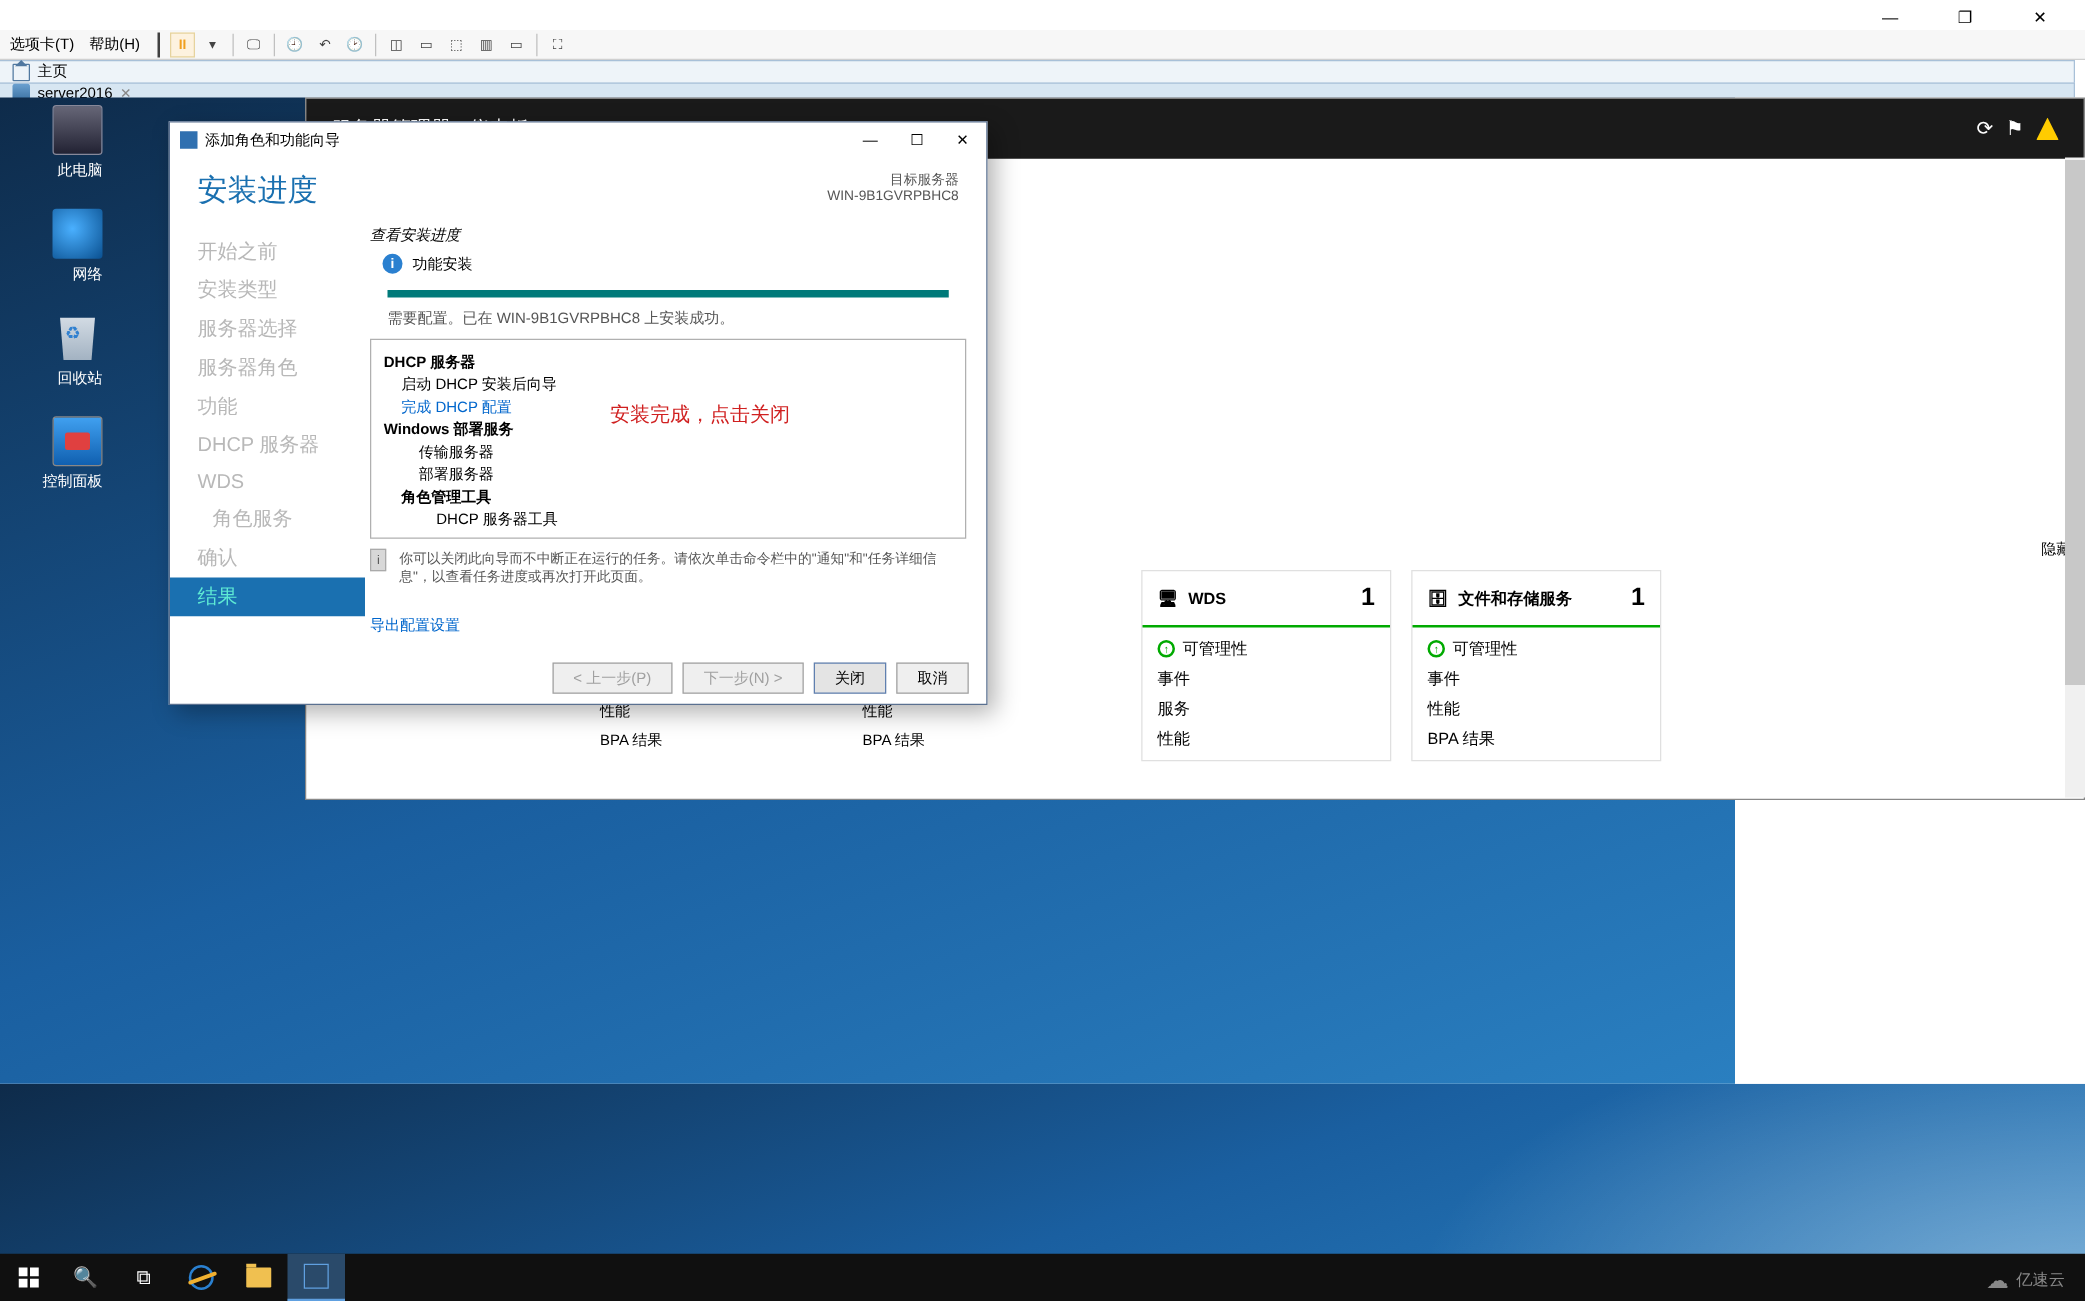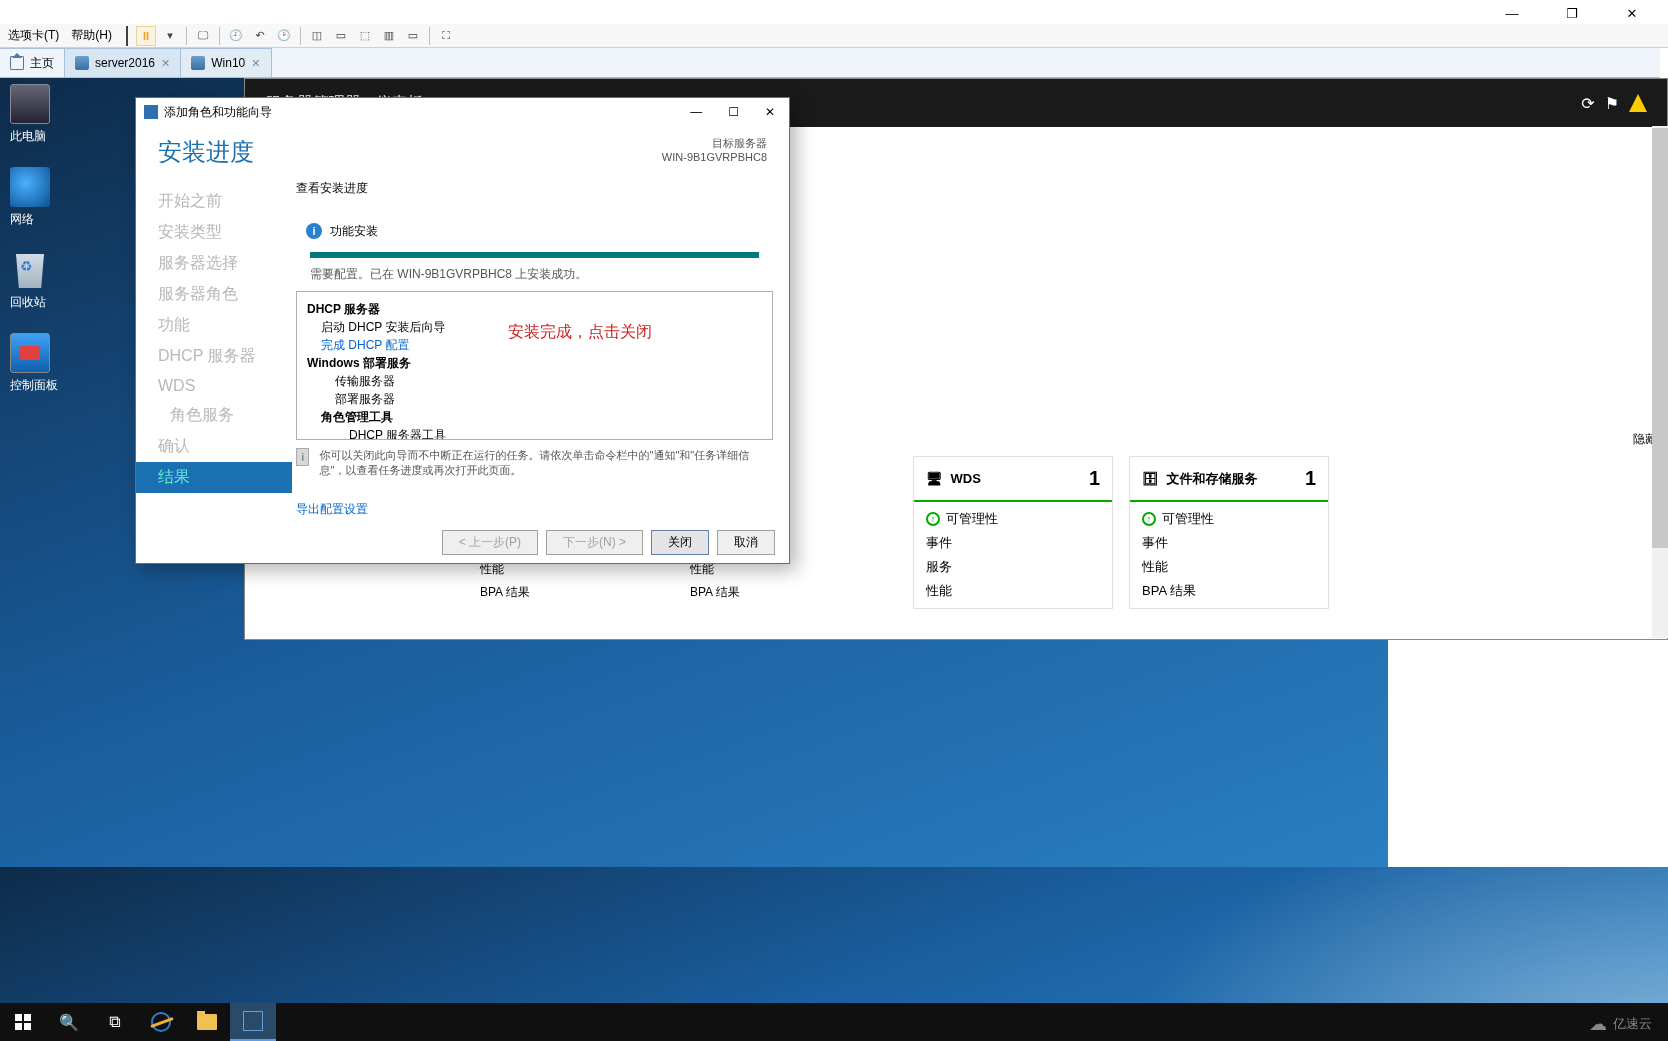--- a/index.html
+++ b/index.html
@@ -11,39 +11,39 @@
 
 
 .menu-bar { position: absolute; top: 24px; left: 0; right: 0; height: 24px; background: #f7f7f7; border-bottom: 1px solid #d0d0d0; display: flex; align-items: center; font-size: 12px; padding-left: 2px; }
 .menu-bar .mi { padding: 0 6px; cursor: pointer; }
 .toolbar { display: flex; align-items: center; margin-left: 8px; gap: 4px; border-left: 2px solid #404040; padding-left: 8px; }
 .toolbar .tb { width: 20px; height: 20px; display: inline-flex; align-items: center; justify-content: center; border: 1px solid transparent; font-size: 11px; color: #444;}
 .toolbar .tb.pause { color: #f0a020; background:#fdf2df; border:1px solid #e6d39e; font-weight:bold; }
 .toolbar .sep { width: 1px; height: 18px; background: #c0c0c0; margin: 0 2px; }
 
 
-.vm-tabs { position: absolute; top: 48px; left: 0; right: 8px; height: 30px; background: #eef4f9; border-bottom: 1px solid #a8c0d8; display: flex; align-items: stretch; }
+.vm-tabs { position: absolute; top: 48px; left: 0; right: 8px; height: 30px; background: #eef4f9; border-bottom: 1px solid #a8c0d8; display: flex; align-items: stretch; flex-direction: column; }
 .vm-tab { display: flex; align-items: center; padding: 0 10px; border-right: 1px solid #a8c0d8; font-size: 12px; gap: 6px; background: #e2ecf5; cursor: pointer; border-top:1px solid #a8c0d8;}
 .vm-tab.home { background: #eef4f9; }
 .vm-tab.active { background: #d7e6f2; }
 .vm-tab .close { color: #888; font-size: 11px; }
 .vm-tab .ico { width: 14px; height: 14px; display: inline-block; }
 .ico-home { border: 1px solid #5078a0; border-radius: 1px; position: relative; }
 .ico-home::before { content:""; position:absolute; top:-4px; left:1px; width:0; height:0; border-left:5px solid transparent; border-right:5px solid transparent; border-bottom:5px solid #5078a0;}
 .ico-vm { background: linear-gradient(#6aa0d0,#3a70a0); border-radius:2px; }
 
 
 .desktop { position: absolute; top: 78px; left: 0; right: 280px; bottom: 174px; background: linear-gradient(160deg,#0e2b4a 0%, #1a5fa0 55%, #2a7fc0 100%); }
 .desktop-right-white { position:absolute; top:78px; right:0; width:280px; bottom:174px; background:#fff;}
 .desktop-lower { position:absolute; left:0; right:0; bottom:0; height:174px; background: linear-gradient(160deg,#0e2b4a 0%, #1a5fa0 55%, #2a7fc0 100%);}
 .right-fade { position:absolute; right:0; bottom:0; width:540px; height:240px; background: radial-gradient(ellipse at bottom right, rgba(255,255,255,0.4), transparent 70%); }
 
 
 .desk-icons { position: absolute; top: 84px; left: 10px; display: flex; flex-direction: column; gap: 22px; }
-.desk-icon { width: 72px; display: flex; flex-direction: column; align-items: flex-start; color: #fff; font-size: 12px; cursor: pointer; }
+.desk-icon { width: 72px; display: flex; flex-direction: column; align-items: flex-end; color: #fff; font-size: 12px; cursor: pointer; }
 .desk-icon .glyph { width: 40px; height: 40px; margin-bottom: 4px; border-radius:3px;}
 .g-pc { background: linear-gradient(#667,#223); border:1px solid #889;}
 .g-net { background: radial-gradient(circle at 40% 40%, #4ab0ff, #0a5090); border-radius:50%;}
 .g-bin { background: linear-gradient(#d8e0e8,#a0b0c0); clip-path: polygon(15% 10%, 85% 10%, 78% 95%, 22% 95%); position:relative;}
 .g-bin::before{content:"♻";position:absolute;top:8px;left:10px;color:#3080d0;font-size:14px;}
 .g-cpl { background: linear-gradient(#40a0f0,#1060b0); border:1px solid #888; display:flex;align-items:center;justify-content:center;}
 .g-cpl::after{content:"";width:20px;height:14px;background:#e04040;border-radius:2px;}
 
 
 .server-mgr { position: absolute; top: 78px; left: 244px; right: 0; height: 562px; background: #fff; border:1px solid #888;}
@@ -72,32 +72,32 @@
 .wiz-title .wctrls span{ cursor:pointer; padding:0 6px;}
 .wiz-head { display:flex; padding: 10px 22px 8px; align-items:flex-start;}
 .wiz-head h1 { color: #1a70b0; font-weight:300; font-size: 24px;}
 .wiz-head-r { margin-left:auto; text-align:right; font-size:11px; color:#555;}
 .wiz-body { flex:1; display:flex; overflow:hidden;}
 .wiz-nav { width: 156px; padding: 10px 0; }
 .wiz-nav div { padding: 5px 22px; font-size: 16px; color: #b8b8b8; }
 .wiz-nav div.sub { padding-left: 34px; }
 .wiz-nav div.active { background: #1a70b0; color: #5eead4; }
 .wiz-main { flex:1; padding: 4px 16px 4px 4px; display:flex; flex-direction:column; font-size:12px;}
-.wiz-main .ttl { font-size:12px; margin-bottom:20px;}
+.wiz-main .ttl { font-size:12px; margin-bottom:0;font-style:italic;}
 .wiz-info { display:flex; gap:8px; align-items:flex-start; margin:6px 0 4px 10px;}
 .wiz-info .iicon { width:16px;height:16px;border-radius:50%;background:#2a80d0;color:#fff;display:flex;align-items:center;justify-content:center;font-size:11px;font-weight:bold;}
 .wiz-prog { height:6px; background:#007a7a; margin:8px 14px 6px;}
 .wiz-msg { margin: 2px 14px 8px; color:#555;}
 .wiz-box { border:1px solid #b0b0b0; margin:0 0 0 0; padding:8px 10px; height:160px; overflow:auto; line-height:1.5;}
 .wiz-box .b{ font-weight:bold;}
 .wiz-box .i1{ padding-left:14px;}
 .wiz-box .i2{ padding-left:28px;}
 .wiz-box .i3{ padding-left:42px;}
 .wiz-box .lnk{ color:#0066cc; cursor:pointer;}
-.wiz-red { color:#d02020; position:absolute; font-size:16px; left:508px; top:322px;}
+.wiz-red { color:#d02020; position:absolute; font-size:16px; left:488px; top:322px;}
 .wiz-note { display:flex; gap:10px; margin:8px 0 4px; color:#555; font-size:11px;}
 .wiz-note .nicon{ width:18px;height:18px;background:#d8d8d8;border:1px solid #aaa;display:flex;align-items:center;justify-content:center;font-size:10px;}
 .wiz-export{ color:#0066cc; cursor:pointer; margin-top:19px;}
 .wiz-foot { padding: 8px 14px; display:flex; justify-content:flex-end; gap:8px; border-top: none;}
 .wiz-foot button{ padding:3px 16px; font-size:12px; border:1px solid #a0a0a0; background:#efefef; cursor:pointer;}
 .wiz-foot button:disabled{ color:#a0a0a0;}
 .wiz-foot button.primary{ border:1px solid #6080b0; background:#e4e4e4;text-align:center;}
 
 
 .taskbar { position:absolute; bottom:0; left:0; right:0; height:38px; background:#101010; display:flex; align-items:center;}

